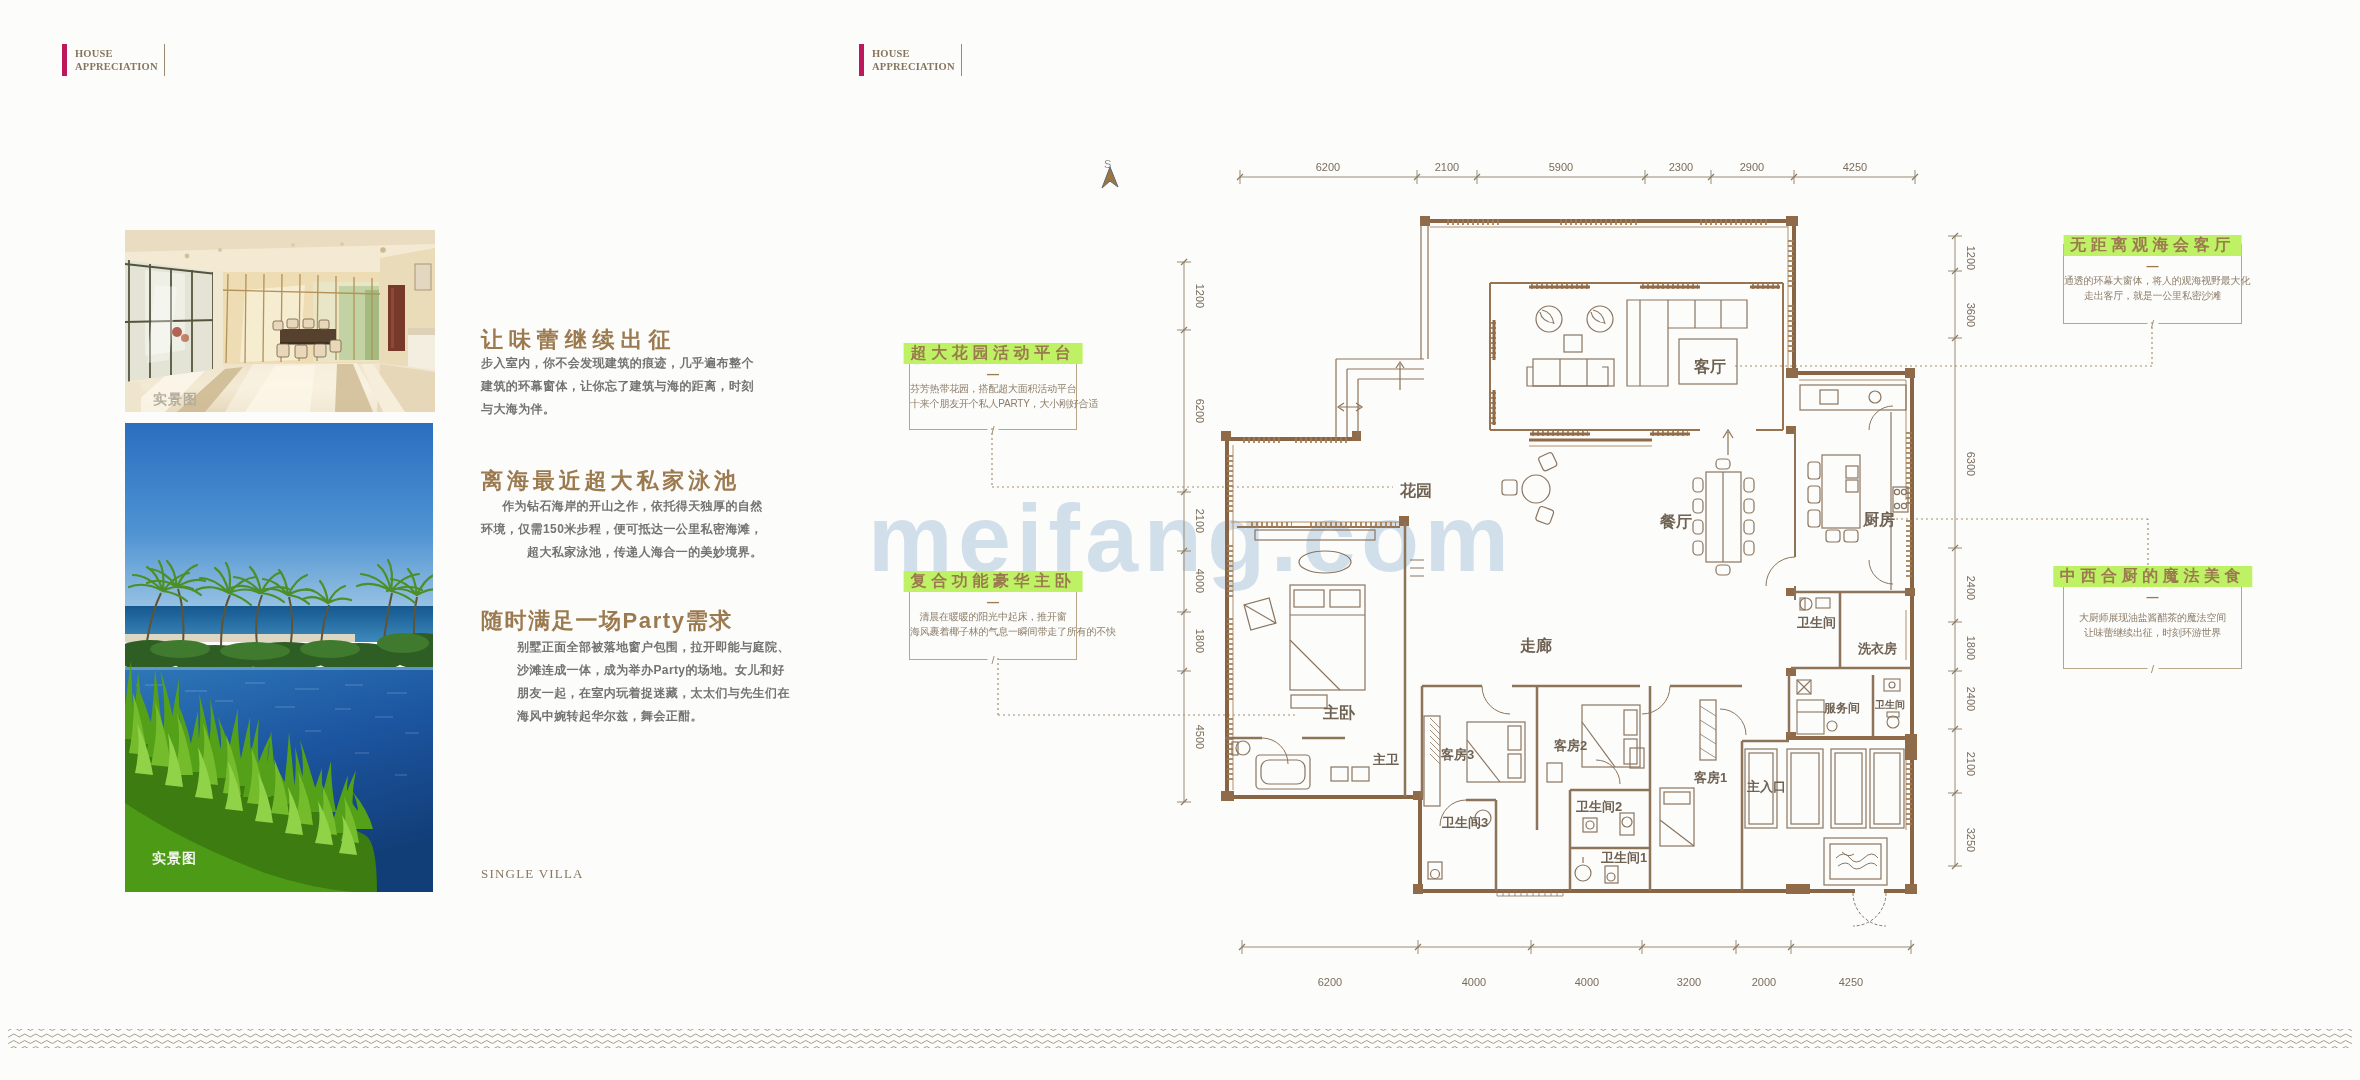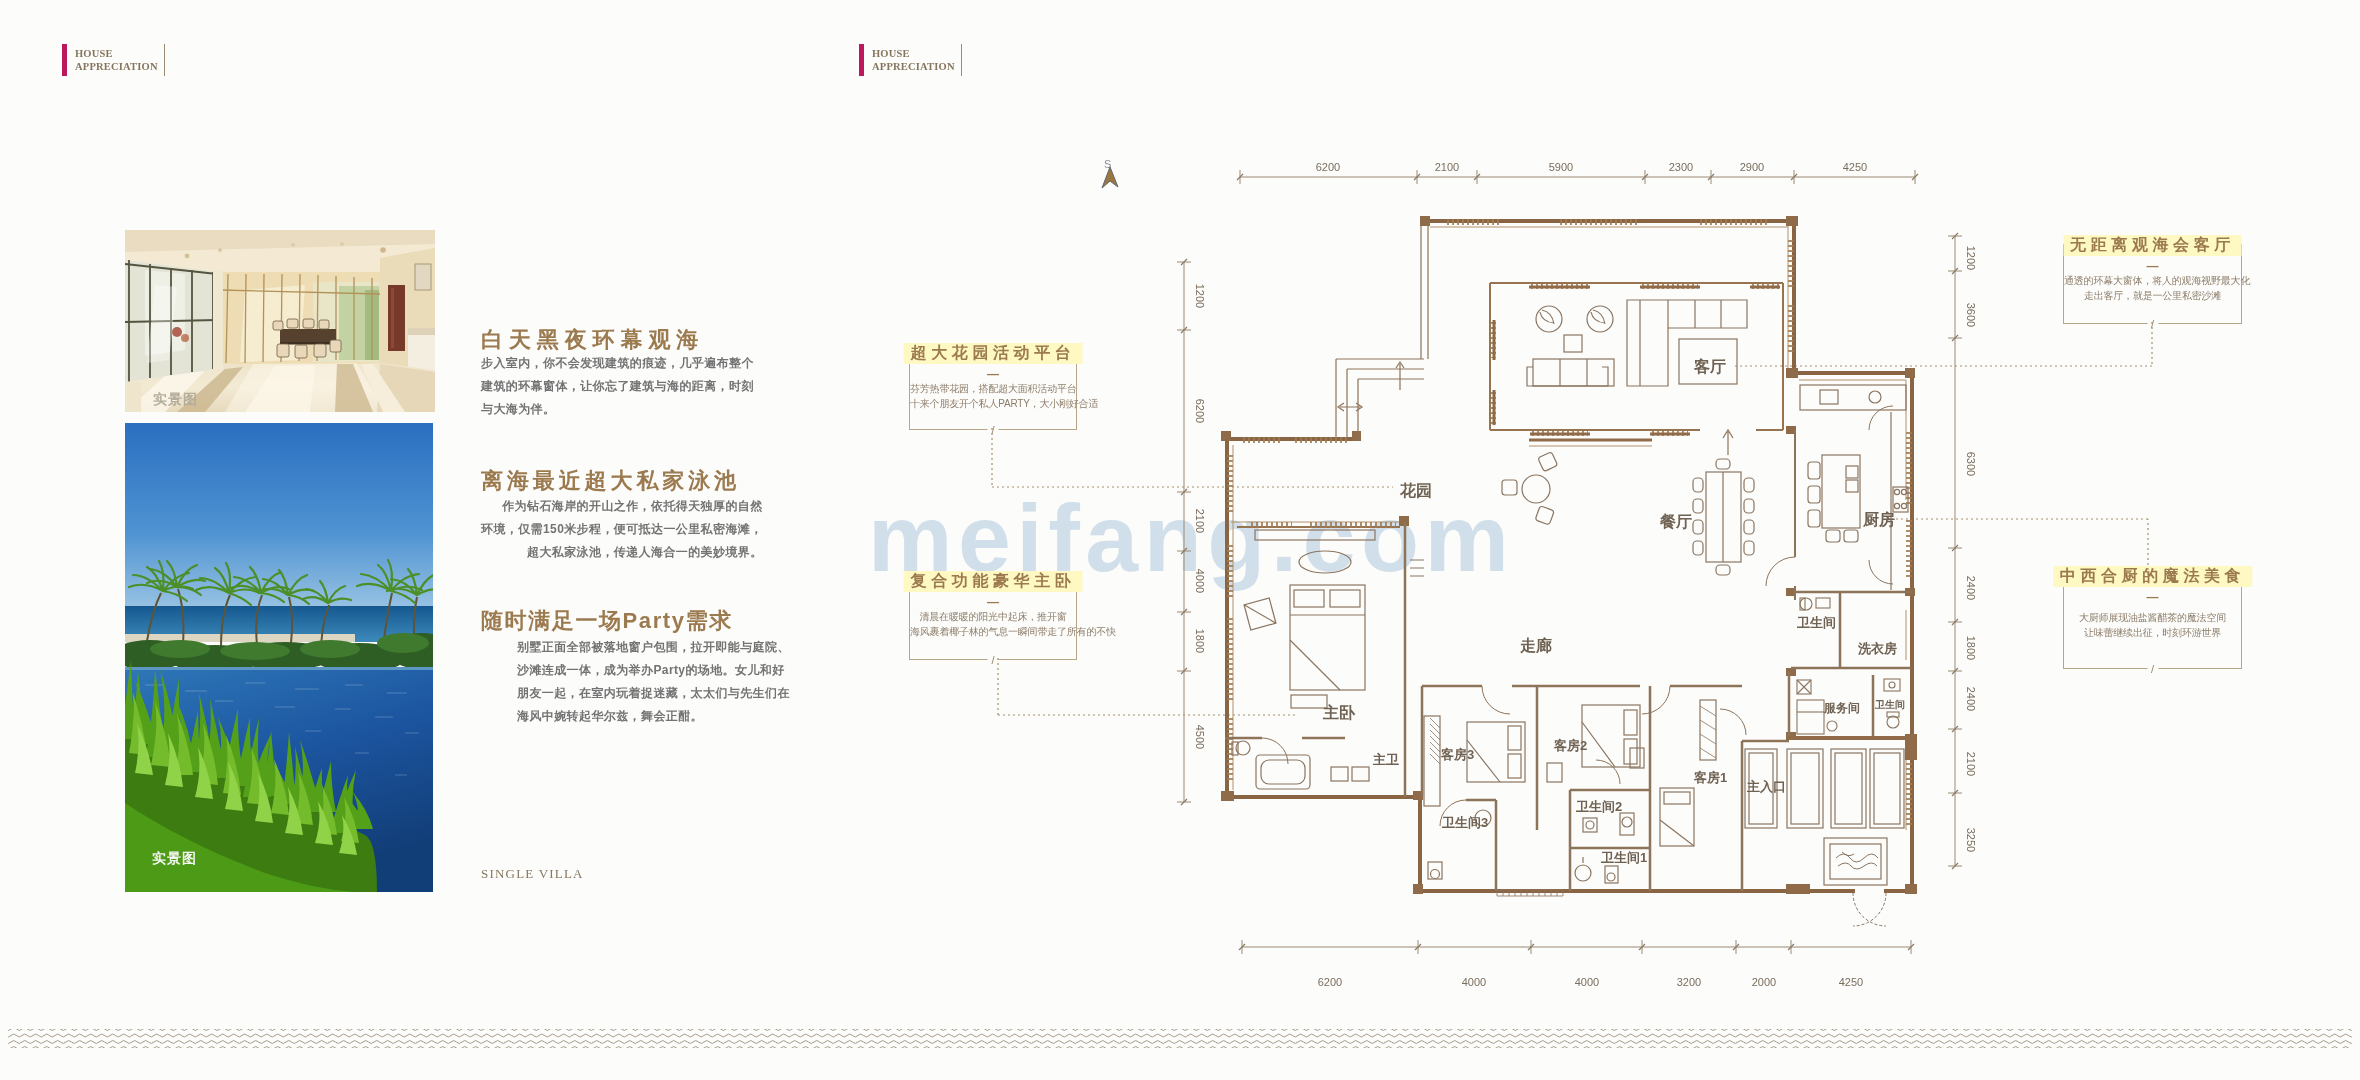--- a/index.html
+++ b/index.html
@@ -2,21 +2,21 @@
 <html><head><meta charset="utf-8">
 <style>
 html,body{margin:0;padding:0;}
 body{width:2360px;height:1080px;position:relative;background:#fcfcfb;font-family:"Liberation Sans",sans-serif;overflow:hidden;}
 .abs{position:absolute;}
 .hdr{position:absolute;width:89px;padding:3px 0 3px 8px;border-left:5px solid #be185d;border-right:1px solid #9a8a72;color:#85755d;font-family:"Liberation Serif",serif;font-size:10.5px;font-weight:bold;letter-spacing:0.2px;line-height:13px;}
 .h1{position:absolute;color:#9c7a4f;font-weight:bold;font-size:22px;white-space:nowrap;}
 .bd{position:absolute;color:#737373;font-size:12px;font-weight:bold;letter-spacing:0.4px;line-height:23px;white-space:nowrap;}
 .sv{position:absolute;color:#87775f;font-family:"Liberation Serif",serif;font-size:13px;letter-spacing:1.2px;}
 .callout{position:absolute;border:1px solid #b8a487;}
-.ct{position:absolute;top:-10px;left:50%;transform:translateX(-50%);background:#fef9c3;padding:0 7px;white-space:nowrap;font-weight:bold;font-size:16px;color:#9c7a4f;letter-spacing:4.6px;}
+.ct{position:absolute;top:-10px;left:50%;transform:translateX(-50%);background:#bef264;padding:0 7px;white-space:nowrap;font-weight:bold;font-size:16px;color:#9c7a4f;letter-spacing:4.6px;}
 .cd{position:absolute;top:14px;width:100%;text-align:center;color:#9c7a4f;font-weight:bold;font-size:12px;}
 .cb{position:absolute;top:28px;width:100%;text-align:center;color:#8d7d69;font-size:10px;font-weight:normal;letter-spacing:-0.2px;line-height:15px;white-space:nowrap;}
 .slash{position:absolute;bottom:-7px;left:50%;transform:translateX(-50%);background:#fcfcfb;padding:0 4px;color:#9c8668;font-size:11px;}
 .wm{position:absolute;left:868px;top:484px;font-size:95px;font-weight:bold;color:rgba(180,203,224,0.60);letter-spacing:5.5px;}
 </style></head>
 <body>
 
 <div class="wm">meifang.com</div>
 
 <div class="hdr" style="left:62px;top:44px;">HOUSE<br>APPRECIATION</div>
@@ -205,21 +205,21 @@
 <g fill="#74bc2c">
 <path d="M4,330 Q10,300 8,270 Q18,300 22,332 Z M26,342 Q34,306 30,278 Q42,310 46,344 Z M50,352 Q57,318 52,290 Q64,320 68,352 Z M74,360 Q82,326 78,300 Q90,330 93,362 Z M98,370 Q105,338 101,312 Q113,340 116,372 Z M122,380 Q130,350 126,324 Q138,352 140,382 Z M146,390 Q153,360 149,336 Q161,362 164,392 Z M170,400 Q177,372 173,348 Q185,374 188,402 Z M194,410 Q201,384 197,362 Q209,386 212,412 Z M216,418 Q223,394 219,374 Q231,396 234,420 Z"></path>
 </g>
 <g fill="#91d348">
 <path d="M10,350 Q16,322 12,300 Q24,326 28,352 Z M40,362 Q47,334 43,310 Q55,336 58,364 Z M70,374 Q77,348 73,324 Q85,350 88,376 Z M100,386 Q107,360 103,338 Q115,362 118,388 Z M130,398 Q137,372 133,350 Q145,374 148,400 Z M160,410 Q167,386 163,364 Q175,388 178,412 Z M190,420 Q197,398 193,378 Q205,400 208,422 Z M214,430 Q221,410 217,392 Q229,412 232,432 Z"></path>
 </g>
 <path d="M0,380 Q60,420 140,450 Q200,470 252,470 L0,470 Z" fill="#4d9a16"></path>
 <text x="27" y="440" fill="#f2f4ee" font-size="14" letter-spacing="1" font-weight="bold">实景图</text>
 </svg>
 
-<div class="h1" style="left:481px;top:325px;letter-spacing:5.9px;">白天黑夜环幕观海</div>
+<div class="h1" style="left:481px;top:325px;letter-spacing:5.9px;">让味蕾继续出征</div>
 <div class="bd" style="left:481px;top:352px;">步入室内，你不会发现建筑的痕迹，几乎遍布整个<br>建筑的环幕窗体，让你忘了建筑与海的距离，时刻<br>与大海为伴。</div>
 <div class="h1" style="left:481px;top:466px;letter-spacing:3.9px;">离海最近超大私家泳池</div>
 <div class="bd" style="left:481px;top:495px;text-align:right;">作为钻石海岸的开山之作，依托得天独厚的自然<br>环境，仅需150米步程，便可抵达一公里私密海滩，<br>超大私家泳池，传递人海合一的美妙境界。</div>
 <div class="h1" style="left:481px;top:606px;letter-spacing:1.6px;">随时满足一场Party需求</div>
 <div class="bd" style="left:481px;top:636px;margin-left:36px;">别墅正面全部被落地窗户包围，拉开即能与庭院、<br>沙滩连成一体，成为举办Party的场地。女儿和好<br>朋友一起，在室内玩着捉迷藏，太太们与先生们在<br>海风中婉转起华尔兹，舞会正酣。</div>
 <div class="sv" style="left:481px;top:866px;">SINGLE VILLA</div>
 
 <div class="callout" style="left:909px;top:352px;width:166px;height:76px;">
   <div class="ct">超大花园活动平台</div>
   <div class="cd">—</div>

